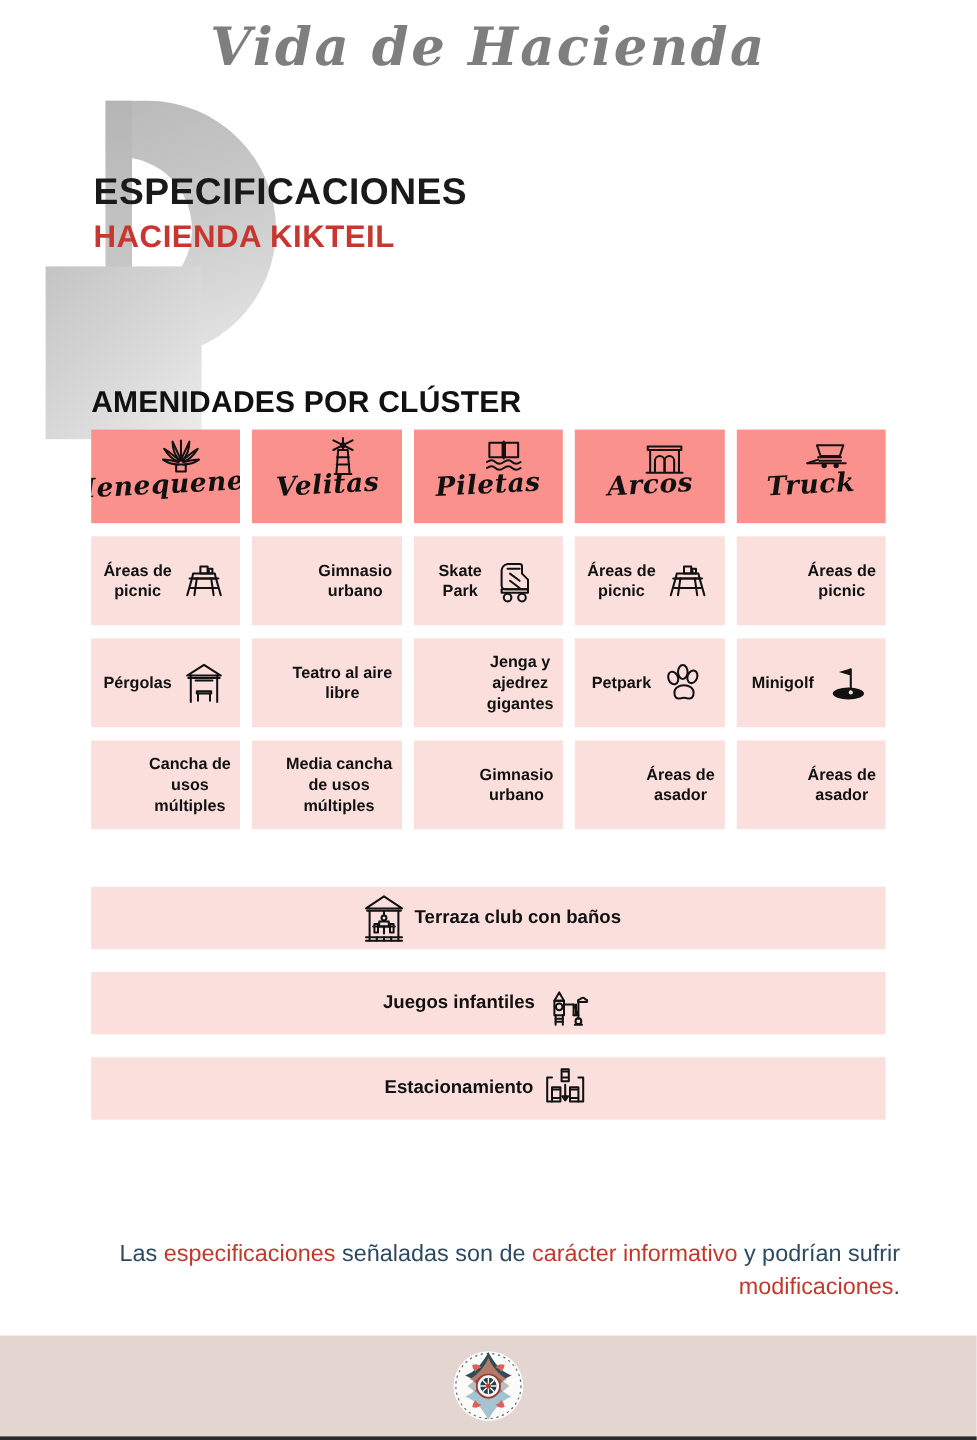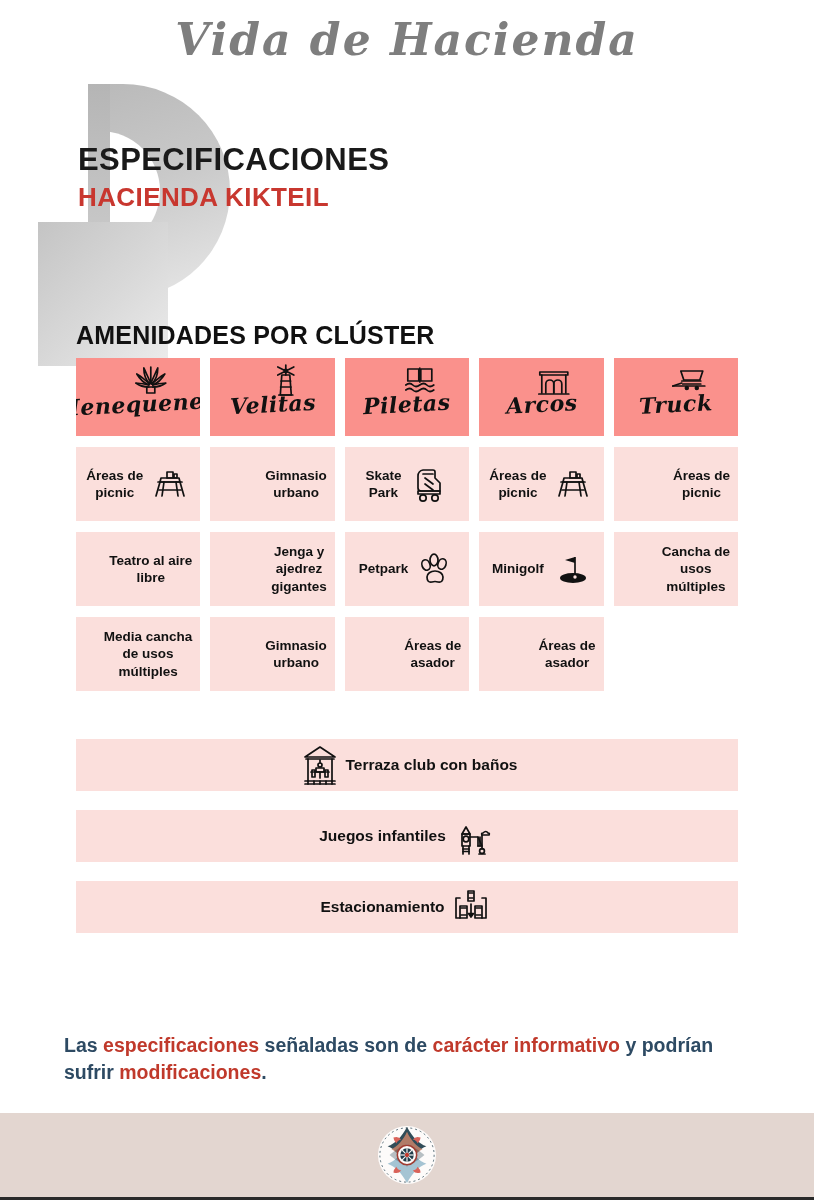--- a/index.html
+++ b/index.html
@@ -180,23 +180,23 @@
     white-space: nowrap;
   }
   .bar .bicon { width: 46px; height: 46px; flex: 0 0 auto; }
   .bar.icon-right { }
 
   
   .disclaimer {
     position: absolute;
     left: 64px; top: 1032px;
     width: 686px;
-    text-align: left;
+    text-align: right;
     font-size: 19.5px;
-    font-weight: 700;
+    font-weight: 400;
     line-height: 1.36;
     color: #2d4a63;
   }
   .disclaimer .red { color: #c0392b; }
 
   
   .footer {
     position: absolute;
     left: 0; top: 1113px;
     width: 814px;
@@ -338,20 +338,33 @@
               <path d="M9 26 h22"></path>
               <path d="M11 14 h18 l1 4 H10 z"></path>
               <path d="M17 8 h6 v6 h-6 z"></path>
               <path d="M24 10 h3 v4 h-3 z"></path>
             </g>
           </svg></span>
       </div>
       <div class="cell no-icon">
         <span class="label">Áreas de
 picnic</span>
+      </div>
+      <div class="cell">
+        <span class="label">Pérgolas</span>
+        <span class="cicon"><svg viewBox="0 0 40 40">
+            <g fill="none" stroke="#111" stroke-width="1.7" stroke-linecap="round" stroke-linejoin="round">
+              <path d="M20 5 L6 14 h28 z"></path>
+              <path d="M7 16 h26"></path>
+              <path d="M9 14 v22 M31 14 v22"></path>
+              <path d="M13 18 h14"></path>
+              <path d="M14 27 h12 v2 H14 z"></path>
+              <path d="M15 29 v6 M25 29 v6"></path>
+            </g>
+          </svg></span>
       </div>
       <div class="cell no-icon">
         <span class="label">Teatro al aire
 libre</span>
       </div>
       <div class="cell no-icon">
         <span class="label">Jenga y
 ajedrez
 gigantes</span>
       </div>

